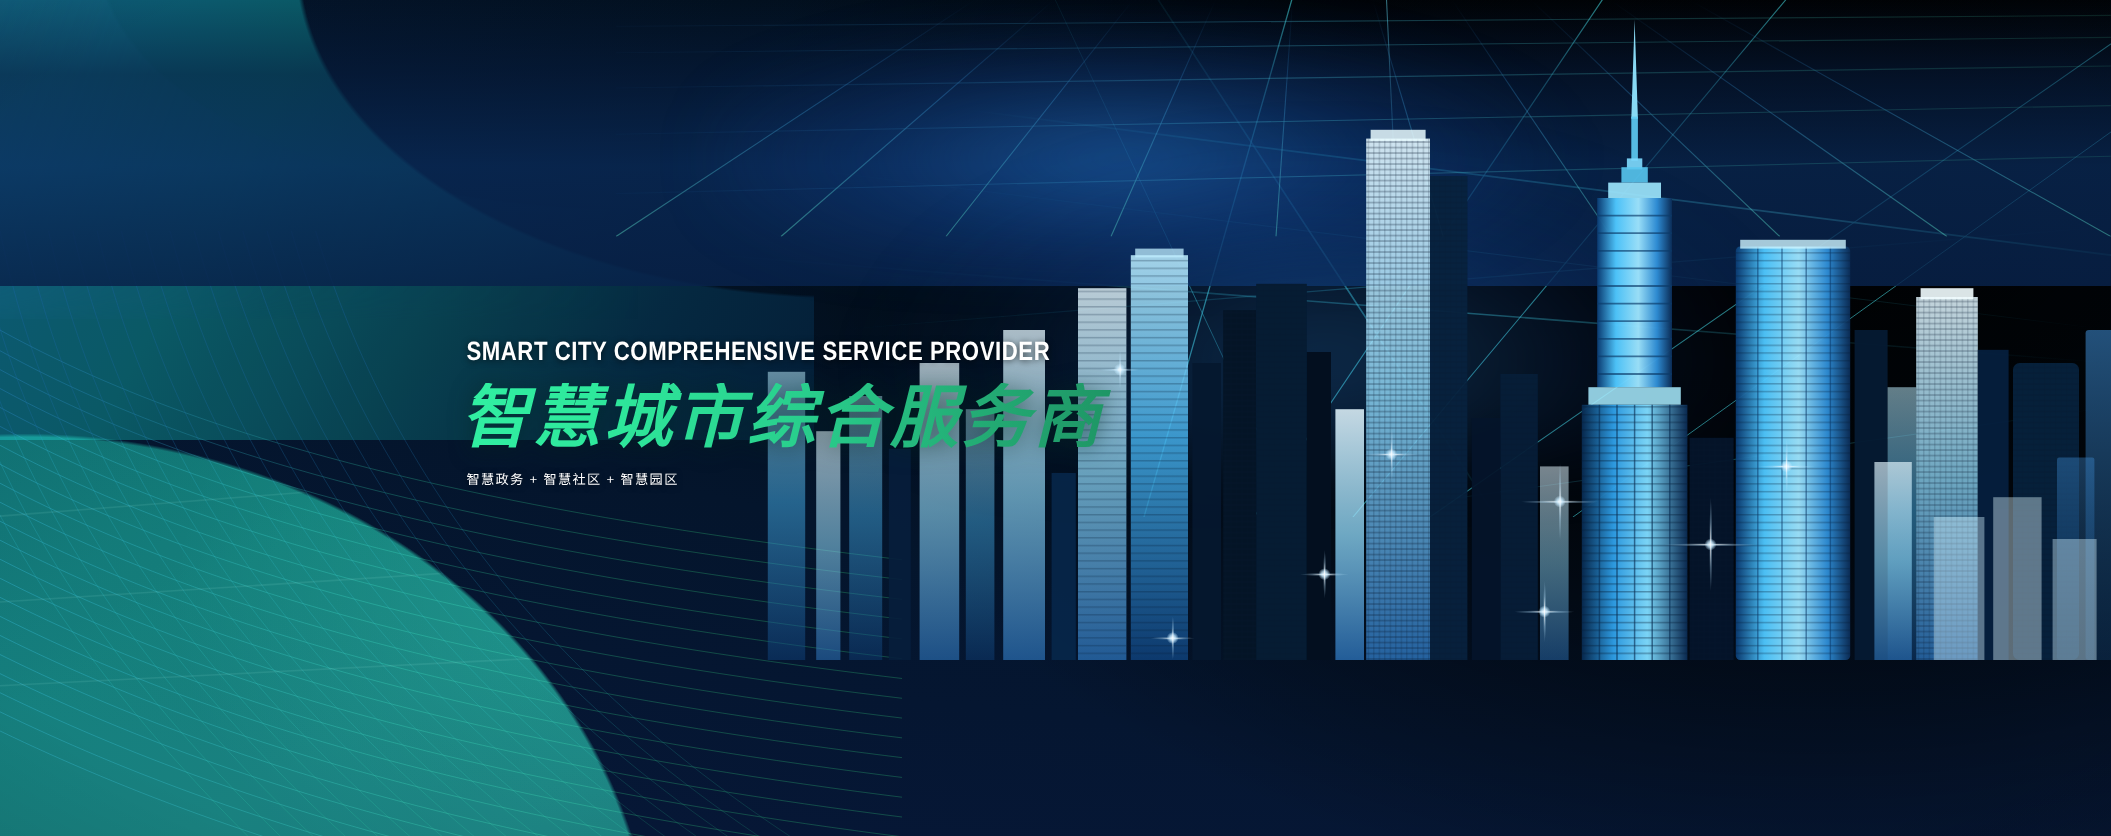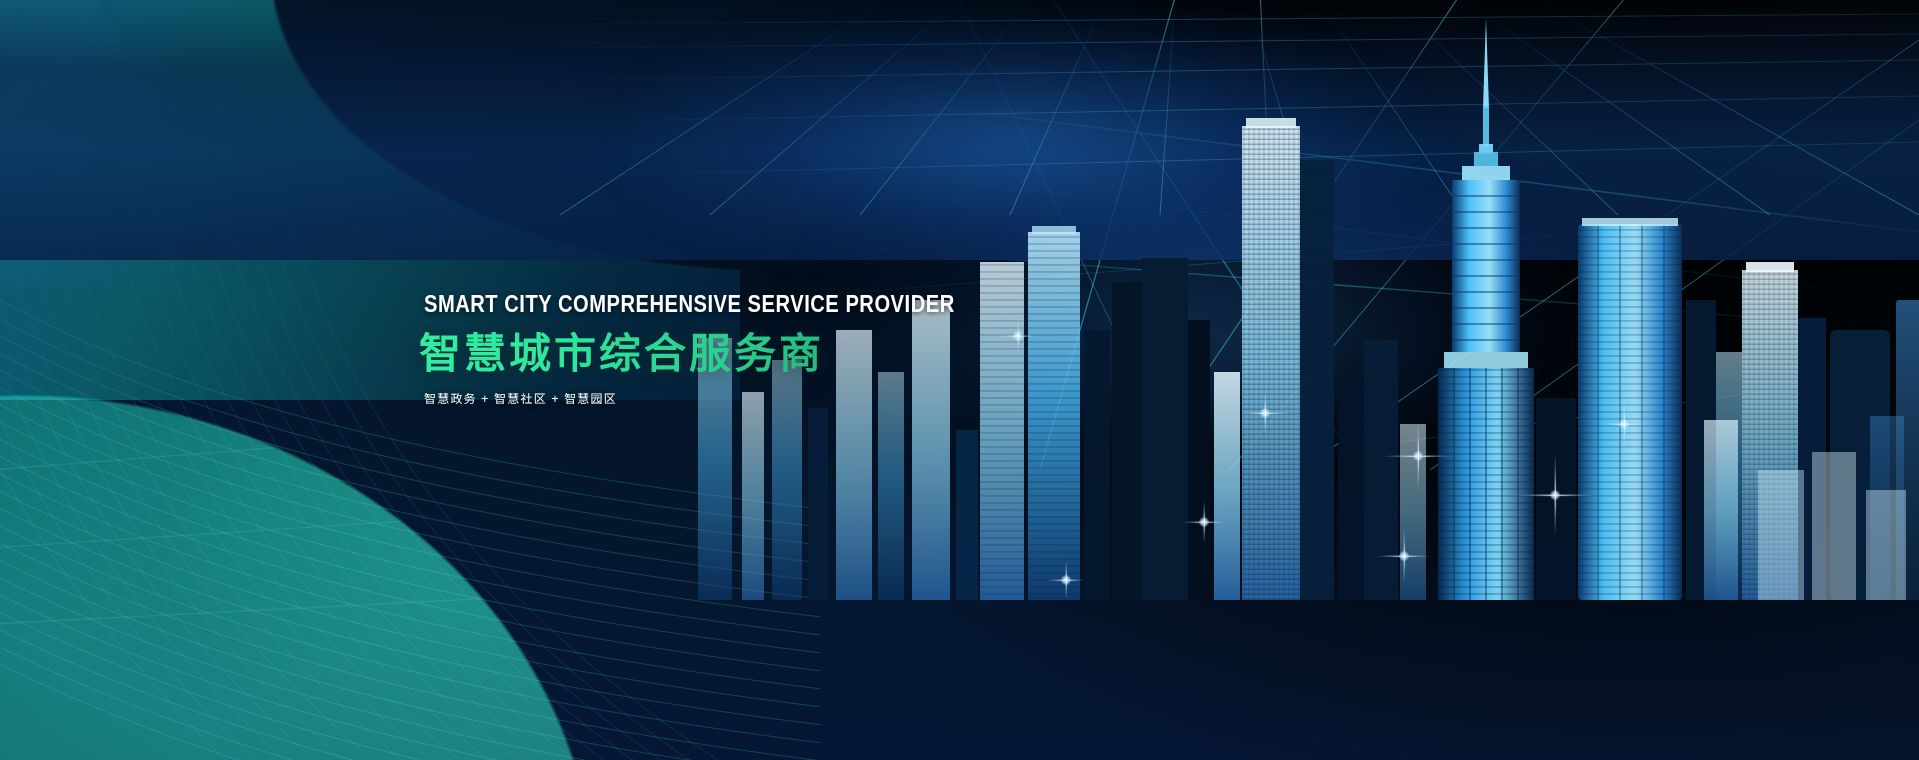--- a/index.html
+++ b/index.html
@@ -123,50 +123,51 @@
   .green-streaks svg{display:block;width:100%;height:100%;}
 
   
   .vignette{
     background:radial-gradient(110% 130% at 50% 48%, rgba(0,0,0,0) 52%, rgba(0,0,0,.42) 100%);
   }
 
   
   .copy{
     position:absolute;
-    left:424px;top:292px;
+    left:424px;top:308px;
     z-index:40;
   }
   .eyebrow{
     margin:0;
     font-family:"Liberation Sans Narrow","Liberation Sans","DejaVu Sans Condensed",sans-serif;
     font-weight:700;
     font-size:24px;
     line-height:1;
     letter-spacing:.6px;
     color:#ffffff;
     transform:scaleX(.84);
     transform-origin:left center;
     white-space:nowrap;
     text-shadow:0 1px 6px rgba(0,0,0,.65);
   }
   .headline{
     margin:16px 0 0 -5px;
     font-family:"Liberation Sans","DejaVu Sans",sans-serif;
     font-weight:700;
-    font-size:42px;
+    font-size:62px;
     line-height:1.06;
     letter-spacing:3px;
     white-space:nowrap;
     background:linear-gradient(92deg,#31efa2 0%,#2ee79b 22%,#29cf8d 48%,#23ae76 72%,#1d8d5f 100%);
     -webkit-background-clip:text;
     background-clip:text;
     color:transparent;
     -webkit-text-fill-color:transparent;
     filter:drop-shadow(0 2px 10px rgba(0,40,30,.55));
+    font-style:italic;
   }
   .subline{
     margin:14px 0 0 0;
     font-family:"Liberation Sans","DejaVu Sans",sans-serif;
     font-weight:400;
     font-size:12px;
     line-height:1.4;
     letter-spacing:1.2px;
     color:#ffffff;
     white-space:nowrap;

